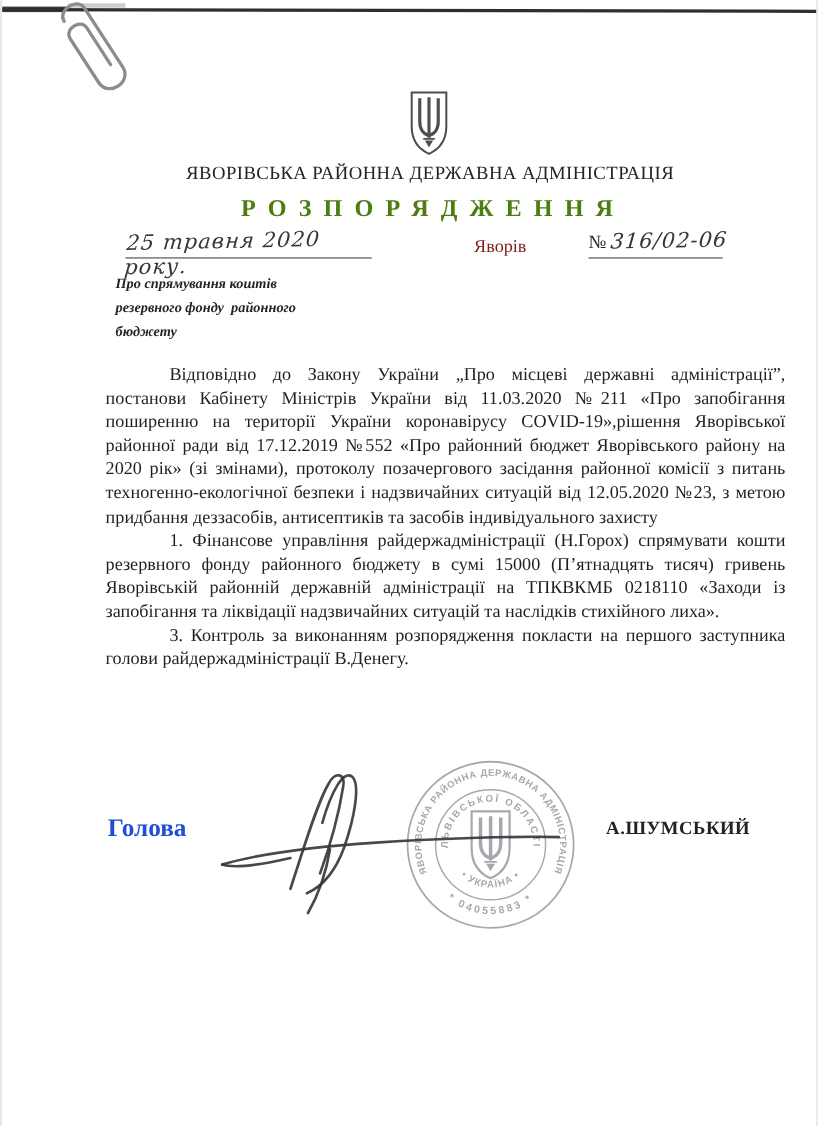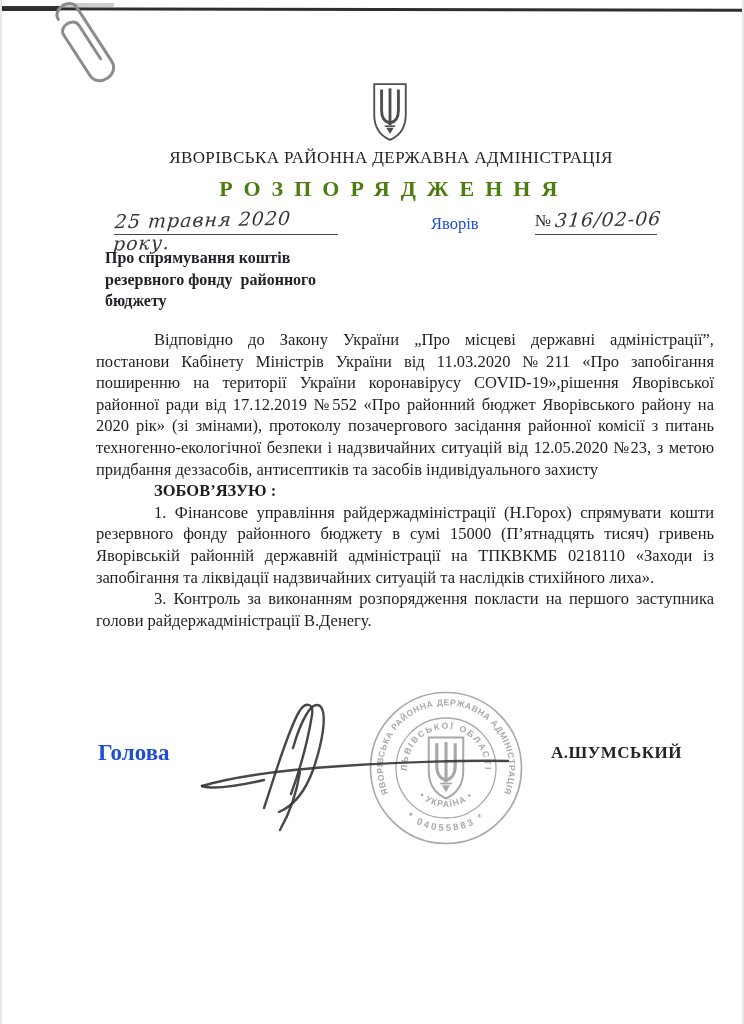--- a/index.html
+++ b/index.html
@@ -14,26 +14,26 @@
   .paperclip{position:absolute;left:0;top:0;width:160px;height:110px;}
   .paperclip path{fill:none;stroke:#8a8c8e;stroke-width:3;stroke-linecap:round;}
   
   .emblem{position:absolute;left:367px;top:82px;width:42px;height:60px;color:#4d4d52;}
   .org-name{position:absolute;left:34px;top:148px;width:710px;text-align:center;font-size:17px;letter-spacing:0.4px;color:#232327;}
   .doc-title{position:absolute;left:34px;top:176px;width:710px;text-align:center;font-size:22px;font-weight:bold;letter-spacing:0.5em;text-indent:0.25em;color:#4d7c0f;}
   
   .date-hand{position:absolute;left:112px;top:208px;width:224px;height:26px;border-bottom:1.5px solid #46464c;}
   .date-hand .hw{display:inline-block;transform:rotate(-1.2deg) skewX(-6deg);}
   .hw{font-style:italic;font-family:"DejaVu Serif",serif;font-size:19px;letter-spacing:1px;color:#34343a;}
-  .place{position:absolute;left:429px;top:214px;font-size:16.5px;color:#1d4ed8;}
+  .place{position:absolute;left:429px;top:214px;font-size:16.5px;color:#7f1d1d;}
   .num-group{position:absolute;left:533px;top:208px;width:122px;height:26px;border-bottom:1.5px solid #46464c;white-space:nowrap;}
   .num-sign{font-size:17px;color:#2a2a2e;margin-right:4px;}
   .num-group .hw{display:inline-block;transform:rotate(-1deg) skewX(-6deg);}
   
-  .subject{position:absolute;left:103px;top:247px;width:320px;font-weight:bold;font-size:16px;line-height:21.5px;white-space:pre-wrap;color:#232327;}
+  .subject{position:absolute;left:103px;top:247px;width:320px;font-weight:bold;font-style:italic;font-size:13px;line-height:21.5px;white-space:pre-wrap;color:#232327;}
   
   .body-text{position:absolute;left:63px;top:329px;width:618px;font-size:16.5px;line-height:21.6px;margin-left:31px;}
   .body-text p{margin:0;text-indent:58px;text-align:justify;}
   .body-text p.oblig{font-weight:bold;text-align:left;}
   
   .sig-title{position:absolute;left:96px;top:740px;font-size:23px;font-weight:bold;color:#1d4ed8;}
   .sig-name{position:absolute;left:549px;top:743px;font-size:17px;font-weight:bold;letter-spacing:0.5px;color:#232327;}
   .stamp{position:absolute;left:366px;top:690px;width:156px;height:156px;color:#97999f;opacity:0.85;}
   .stamp-ring{fill:none;stroke:currentColor;stroke-width:1.6;}
   .stamp-ring.inner{stroke-width:1.3;}
@@ -87,21 +87,20 @@
   <div class="num-group">
     <span class="num-sign">№</span><span class="hw">316/02-06</span>
   </div>
 
   <div class="subject">Про спрямування коштів
 резервного фонду  районного
 бюджету</div>
 
   <div class="body-text">
     <p class="intro">Відповідно до Закону України „Про місцеві державні адміністрації”, постанови Кабінету Міністрів України від 11.03.2020 №211 «Про запобігання поширенню на території України коронавірусу COVID-19»,рішення Яворівської районної ради від 17.12.2019 №552 «Про районний бюджет Яворівського району на 2020 рік»  (зі змінами), протоколу позачергового засідання районної комісії з питань техногенно-екологічної безпеки і надзвичайних ситуацій від 12.05.2020 №23, з метою придбання деззасобів, антисептиків та засобів індивідуального захисту</p>
-    <p class="oblig">ЗОБОВ’ЯЗУЮ :</p>
     <p class="item">1. Фінансове управління райдержадміністрації (Н.Горох) спрямувати кошти резервного фонду районного бюджету в сумі 15000 (П’ятнадцять тисяч) гривень Яворівській районній державній адміністрації на ТПКВКМБ 0218110  «Заходи із запобігання та ліквідації надзвичайних ситуацій та наслідків стихійного лиха».</p>
     <p class="item">3. Контроль за виконанням розпорядження покласти на першого заступника голови райдержадміністрації В.Денегу.</p>
   </div>
 
   <div class="sig-title">Голова</div>
   <div class="sig-name">А.ШУМСЬКИЙ</div>
 
   <svg class="stamp" viewBox="-78 -78 156 156">
     <defs>
       <path id="arc-outer-top" d="M -57 27 A 63 63 0 1 1 57 27"></path>

